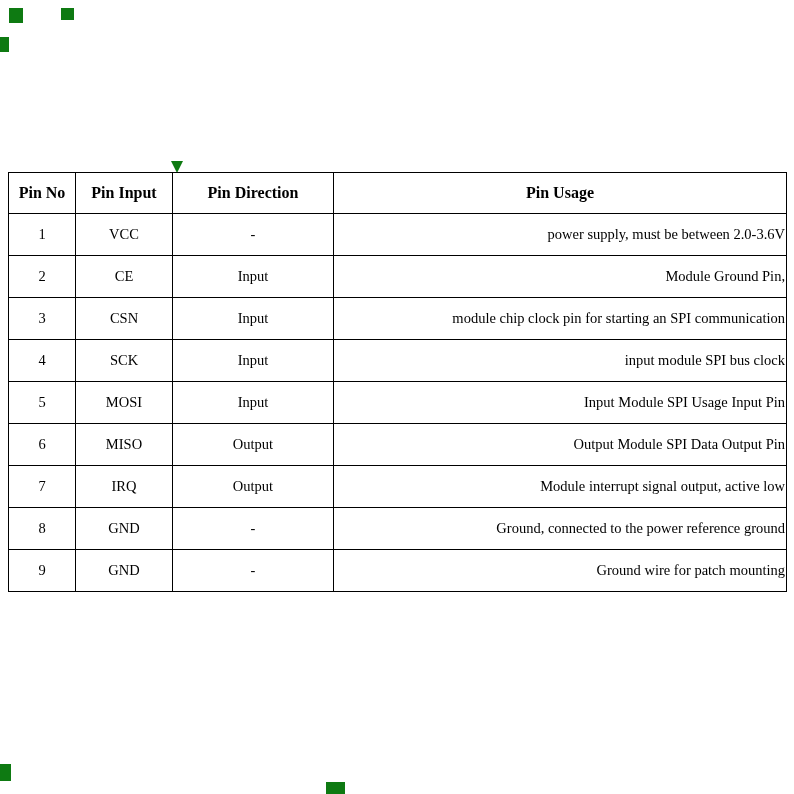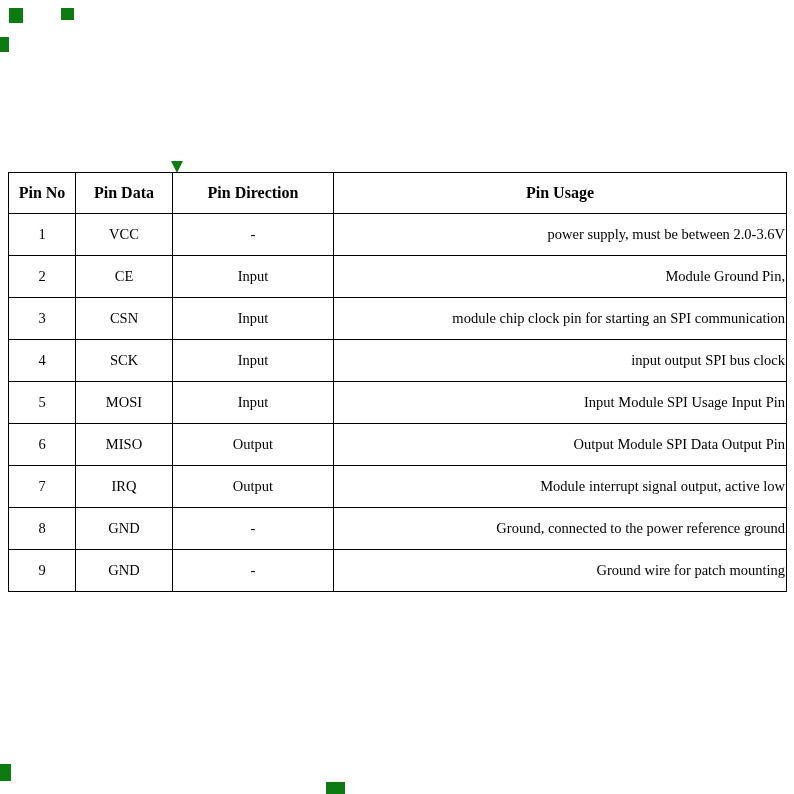--- a/index.html
+++ b/index.html
@@ -104,21 +104,21 @@
   <table class="pin-table">
     <colgroup>
       <col class="c-no">
       <col class="c-name">
       <col class="c-dir">
       <col class="c-usage">
     </colgroup>
     <thead>
       <tr>
         <th class="center">Pin No</th>
-        <th class="center">Pin Data</th>
+        <th class="center">Pin Input</th>
         <th class="center">Pin Direction</th>
         <th class="center">Pin Usage</th>
       </tr>
     </thead>
     <tbody>
         <tr>
           <td class="center">1</td>
           <td class="center">VCC</td>
           <td class="center">-</td>
           <td class="usage">power supply, must be between 2.0-3.6V</td>
@@ -132,21 +132,21 @@
         <tr>
           <td class="center">3</td>
           <td class="center">CSN</td>
           <td class="center">Input</td>
           <td class="usage">module chip clock pin for starting an SPI communication</td>
         </tr>
         <tr>
           <td class="center">4</td>
           <td class="center">SCK</td>
           <td class="center">Input</td>
-          <td class="usage">input output SPI bus clock</td>
+          <td class="usage">input module SPI bus clock</td>
         </tr>
         <tr>
           <td class="center">5</td>
           <td class="center">MOSI</td>
           <td class="center">Input</td>
           <td class="usage">Input Module SPI Usage Input Pin</td>
         </tr>
         <tr>
           <td class="center">6</td>
           <td class="center">MISO</td>

